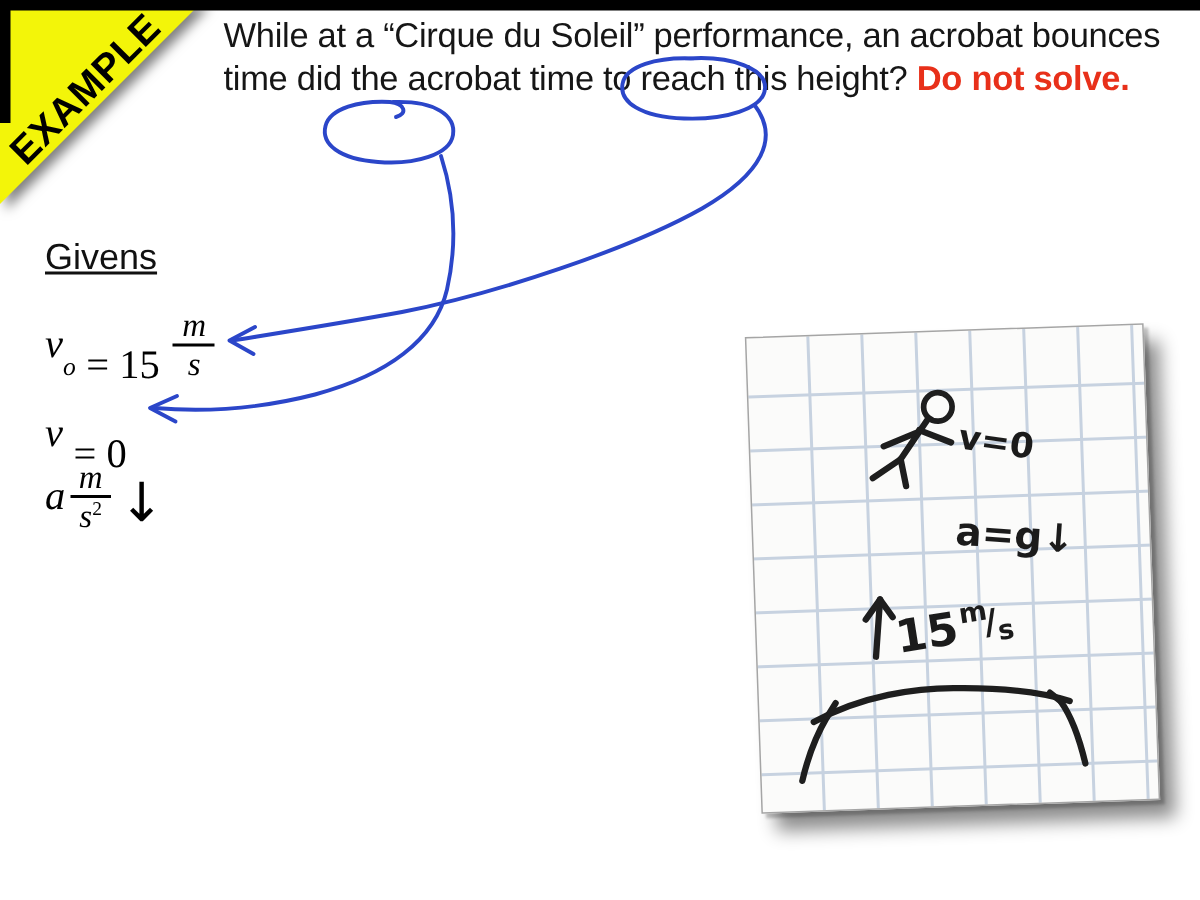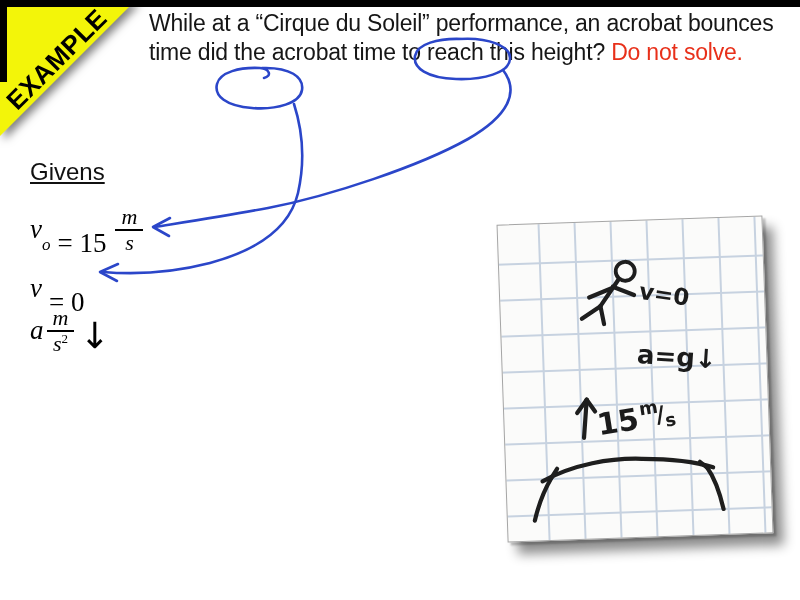--- a/index.html
+++ b/index.html
@@ -14,21 +14,21 @@
   .bar-left{position:absolute;left:0;top:0;width:7px;height:82px;background:#000;z-index:3;}
   .banner-label{
     position:absolute;left:-18px;top:44px;width:150px;z-index:4;
     text-align:center;transform:rotate(-45deg);
     font-weight:800;font-size:26px;letter-spacing:.5px;color:#000;
   }
   
   .problem{position:absolute;left:128px;top:9px;z-index:1;
     font-size:23px;line-height:29px;color:#161616;letter-spacing:-.2px;}
   .problem .pline{white-space:nowrap;margin-left:21px;}
-  .problem .red{color:#e8301a;}
+  .problem .red{color:#e8301a;font-weight:bold;}
   
   .givens-heading{position:absolute;left:30px;top:158px;font-size:24px;color:#111;
     text-decoration:underline;z-index:1;}
   .eq{position:absolute;font-family:"Liberation Serif",serif;font-size:27px;color:#000;
     display:flex;align-items:center;z-index:1;}
   .eq .var{font-style:italic;}
   .eq .vsub{font-style:italic;font-size:17px;align-self:flex-end;transform:translateY(-4px);}
   .eq .rel{margin-left:7px;margin-top:28px;}
   .frac{display:inline-flex;flex-direction:column;align-items:center;
     font-style:italic;font-size:22px;line-height:1.08;margin-left:9px;}

